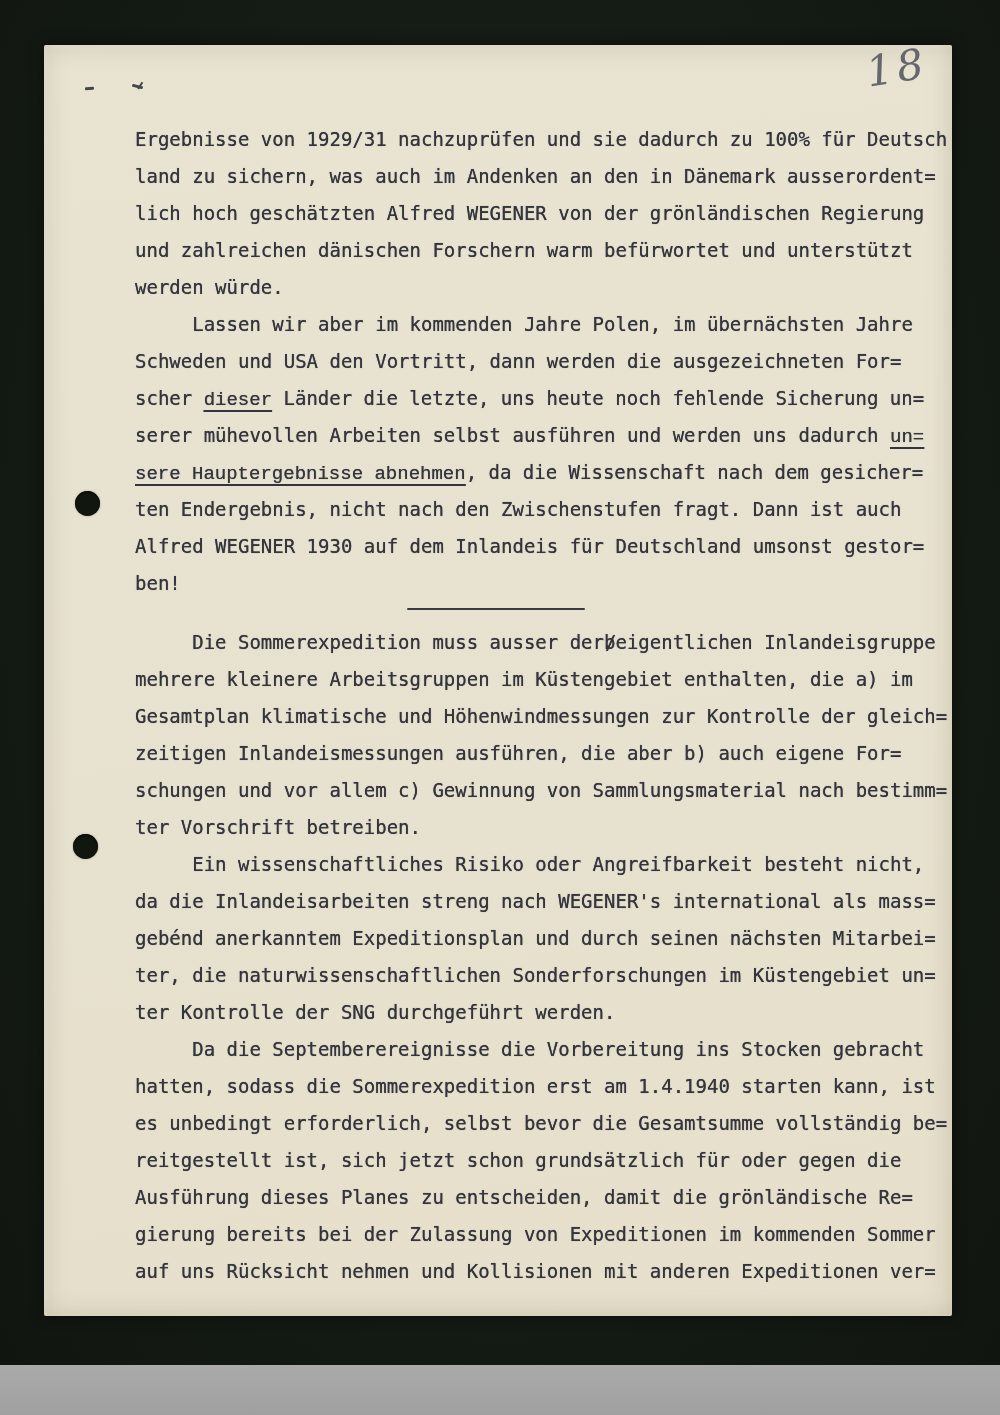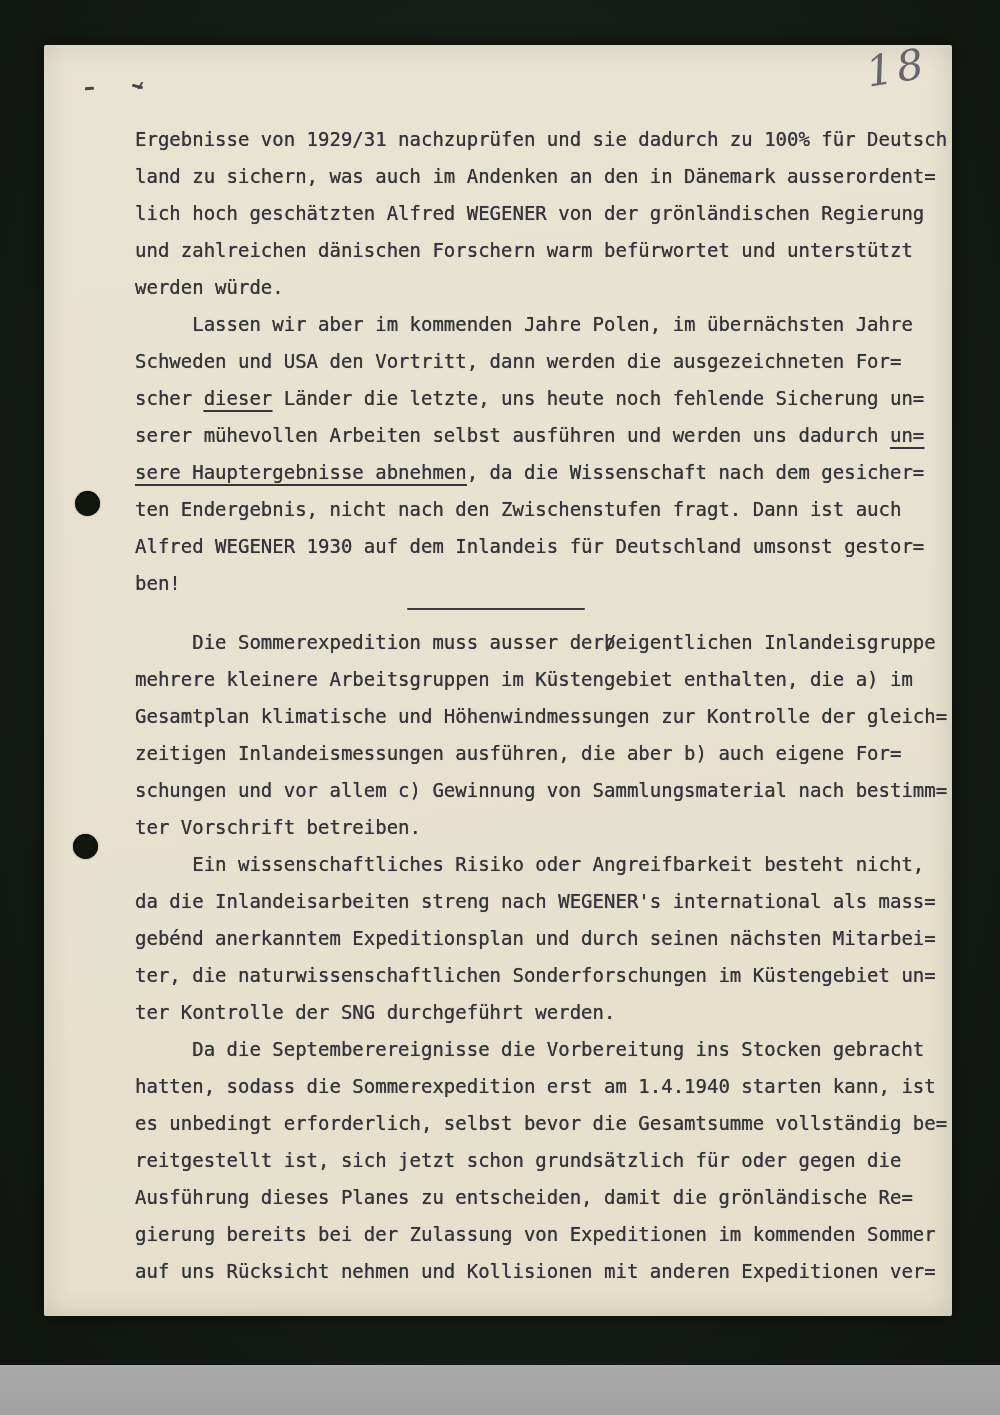--- a/index.html
+++ b/index.html
@@ -29,21 +29,21 @@
         font-family:"DejaVu Serif",serif;font-style:italic;
         font-size:42px;color:#66666e;transform:rotate(-9deg);
         letter-spacing:4px;}
 
   
   .doc-text{position:absolute;left:91px;top:76px;width:830px;
         font-family:"DejaVu Sans Mono","Liberation Mono",monospace;
         font-size:19px;line-height:37px;color:#34343c;
         white-space:pre;text-shadow:0 0 .7px rgba(45,45,55,.85);}
   .tline{height:37px;overflow:visible;}
-  .tline .u{text-decoration:underline;text-underline-offset:5px;text-decoration-thickness:2px;}
+  .tline .u{text-decoration:underline;text-underline-offset:5px;text-decoration-thickness:2px;font-family:Liberation Mono, monospace;}
   .ov{position:relative;display:inline-block;}
   .ov::after{content:attr(data-o);position:absolute;left:1px;top:0;}
   .divider-row{height:16px;}
   .divider-line{display:block;width:178px;margin-left:272px;margin-top:6px;
         border-top:2.5px solid #3a3a41;border-radius:2px;}
 
   
   .footer{position:absolute;left:0;top:1365px;width:1000px;height:50px;
         background:linear-gradient(#aaaaaa,#a0a0a0);color:#ffffff;}
 </style>

